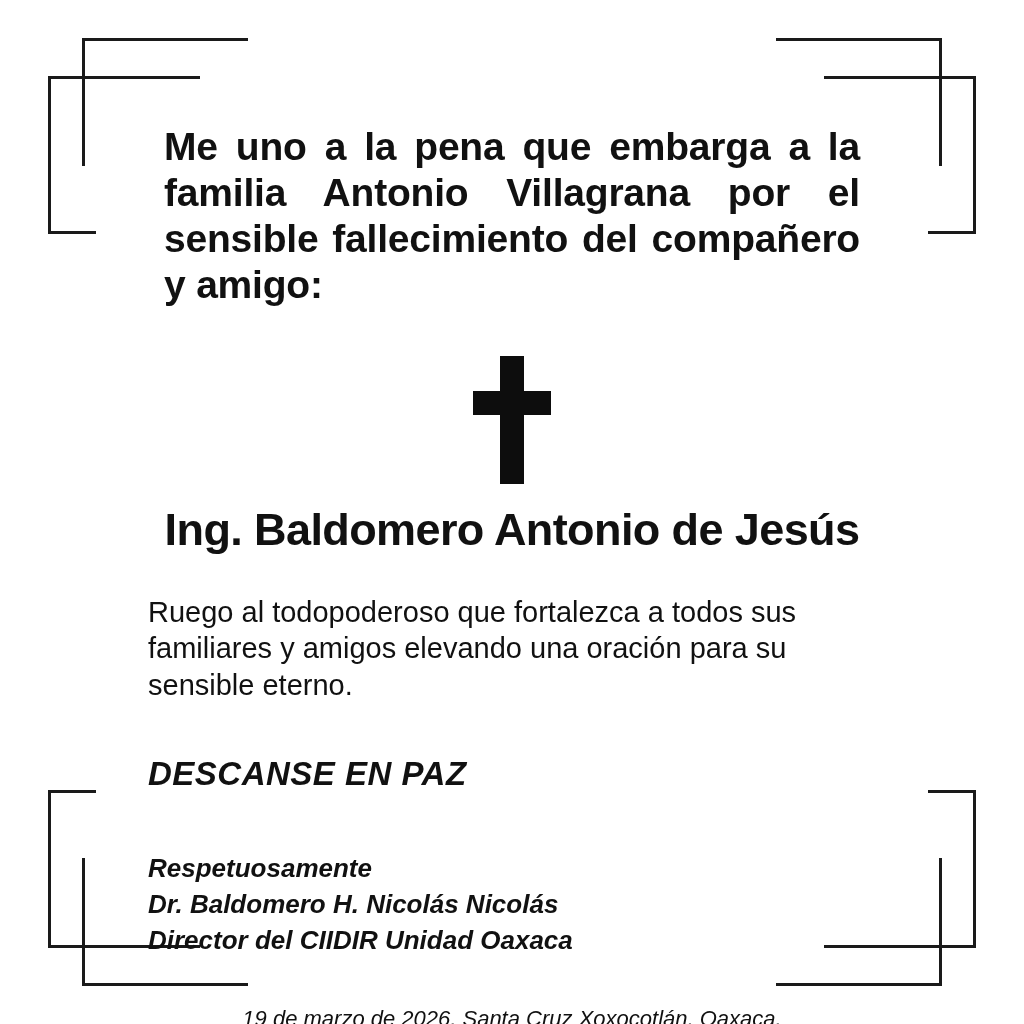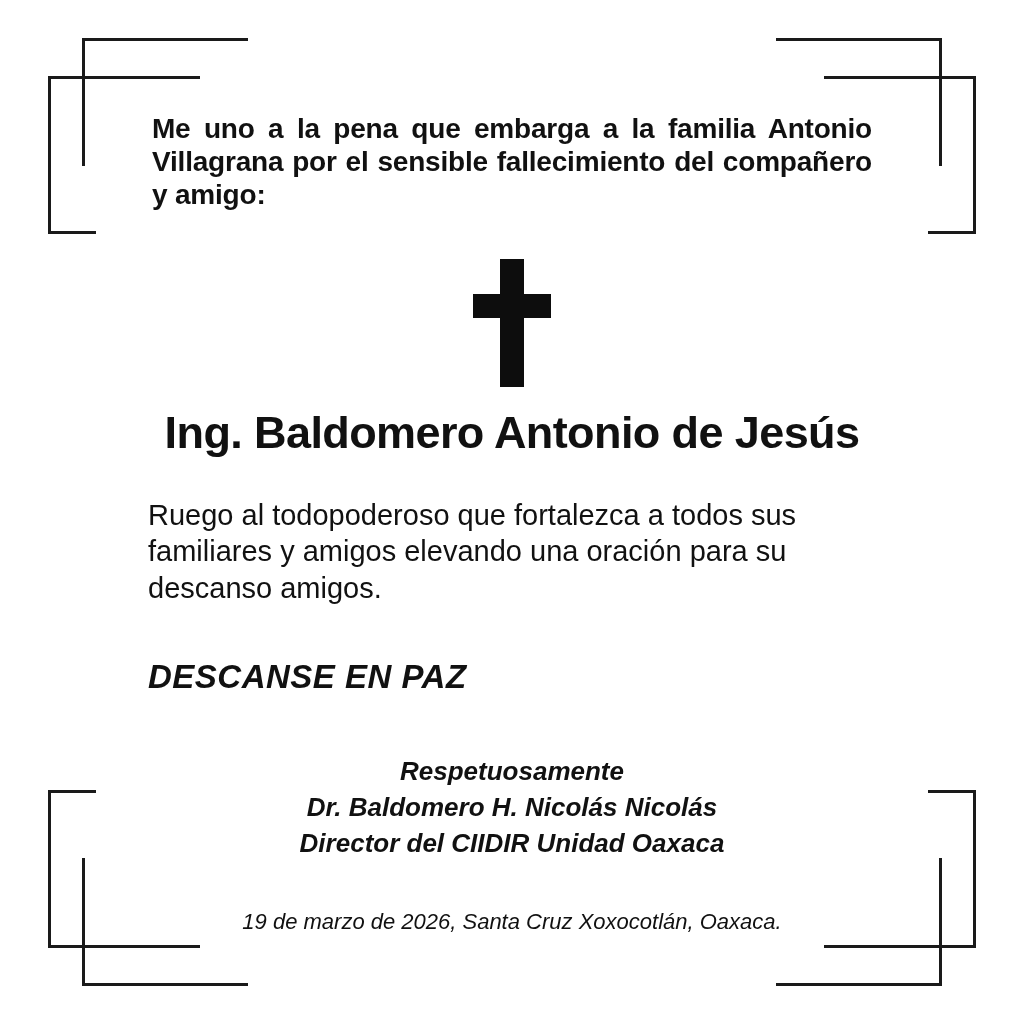--- a/index.html
+++ b/index.html
@@ -69,27 +69,27 @@
   
   .content {
     position: absolute;
     left: 148px;
     right: 148px;
     top: 108px;
     bottom: 60px;
   }
 
   .intro {
-    font-size: 28px;
+    font-size: 39px;
     line-height: 1.18;
     font-weight: 700;
     text-align: justify;
     text-align-last: left;
     letter-spacing: -0.2px;
-    margin: 4px;
+    margin: 16px;
   }
 
   .cross-wrap {
     text-align: center;
     margin-top: 48px;
     height: 130px;
   }
   .cross {
     position: relative;
     display: inline-block;
@@ -132,21 +132,20 @@
   .rip {
     margin: 52px 0 0 0;
     font-size: 33px;
     font-weight: 700;
     font-style: italic;
     letter-spacing: 0.5px;
   }
 
   .signature {
     margin: 58px 0 0 0;
-    text-align: center;
     font-style: italic;
   }
   .signature .line1 {
     font-size: 26px;
     font-weight: 700;
     line-height: 1.38;
   }
   .signature .line2,
   .signature .line3 {
     font-size: 26px;
@@ -205,21 +204,21 @@
 
     <div class="cross-wrap">
       <span class="cross">
         <span class="v"></span>
         <span class="h"></span>
       </span>
     </div>
 
     <h1 class="deceased-name">Ing. Baldomero Antonio de Jesús</h1>
 
-    <p class="prayer">Ruego al todopoderoso que fortalezca a todos sus familiares y amigos elevando una oración para su descanso amigos.</p>
+    <p class="prayer">Ruego al todopoderoso que fortalezca a todos sus familiares y amigos elevando una oración para su sensible eterno.</p>
 
     <p class="rip">DESCANSE EN PAZ</p>
 
     <div class="signature">
       <div class="line1">Respetuosamente</div>
       <div class="line2">Dr. Baldomero H. Nicolás Nicolás</div>
       <div class="line3">Director del CIIDIR Unidad Oaxaca</div>
     </div>
 
     <p class="dateline">19 de marzo de 2026, Santa Cruz Xoxocotlán, Oaxaca.</p>

